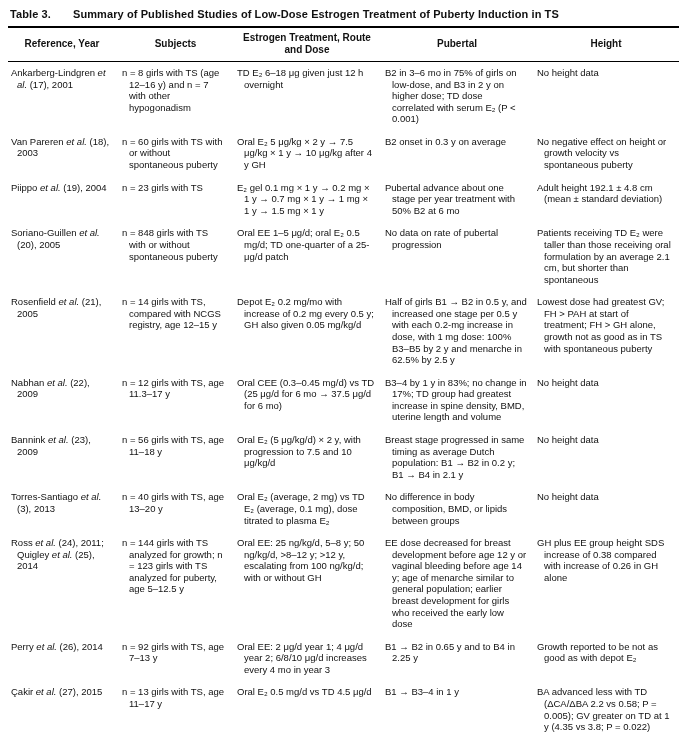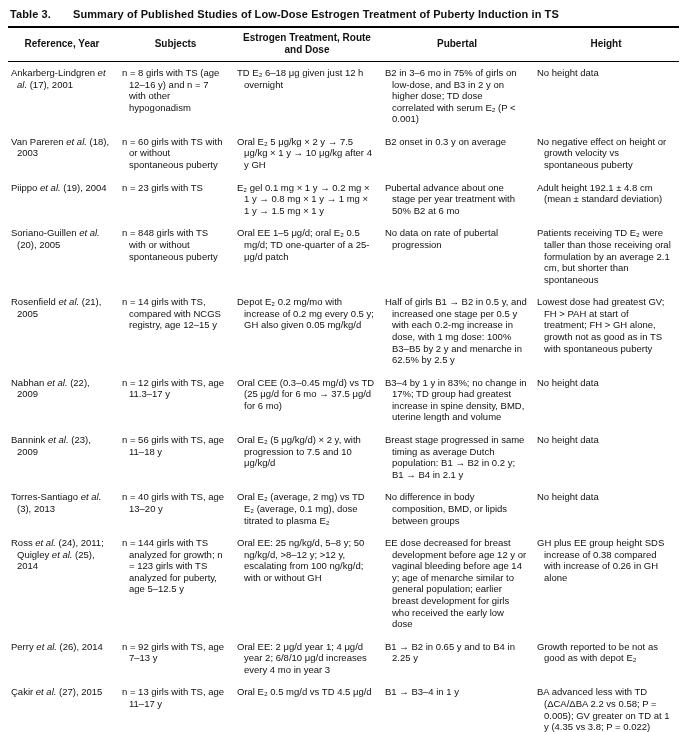--- a/index.html
+++ b/index.html
@@ -83,21 +83,21 @@
         <tr>
           <td class="col-reference">Van Pareren <i>et al.</i> (18), 2003</td>
           <td class="col-subjects">n = 60 girls with TS with or without spontaneous puberty</td>
           <td class="col-treatment">Oral E₂ 5 μg/kg × 2 y → 7.5 μg/kg × 1 y → 10 μg/kg after 4 y GH</td>
           <td class="col-outcomes">B2 onset in 0.3 y on average</td>
           <td class="col-height">No negative effect on height or growth velocity vs spontaneous puberty</td>
         </tr>
         <tr>
           <td class="col-reference">Piippo <i>et al.</i> (19), 2004</td>
           <td class="col-subjects">n = 23 girls with TS</td>
-          <td class="col-treatment">E₂ gel 0.1 mg × 1 y → 0.2 mg × 1 y → 0.8 mg × 1 y → 1 mg × 1 y → 1.5 mg × 1 y</td>
+          <td class="col-treatment">E₂ gel 0.1 mg × 1 y → 0.2 mg × 1 y → 0.7 mg × 1 y → 1 mg × 1 y → 1.5 mg × 1 y</td>
           <td class="col-outcomes">Pubertal advance about one stage per year treatment with 50% B2 at 6 mo</td>
           <td class="col-height">Adult height 192.1 ± 4.8 cm (mean ± standard deviation)</td>
         </tr>
         <tr>
           <td class="col-reference">Soriano-Guillen <i>et al.</i> (20), 2005</td>
           <td class="col-subjects">n = 848 girls with TS with or without spontaneous puberty</td>
           <td class="col-treatment">Oral EE 1–5 μg/d; oral E₂ 0.5 mg/d; TD one-quarter of a 25-μg/d patch</td>
           <td class="col-outcomes">No data on rate of pubertal progression</td>
           <td class="col-height">Patients receiving TD E₂ were taller than those receiving oral formulation by an average 2.1 cm, but shorter than spontaneous</td>
         </tr>

